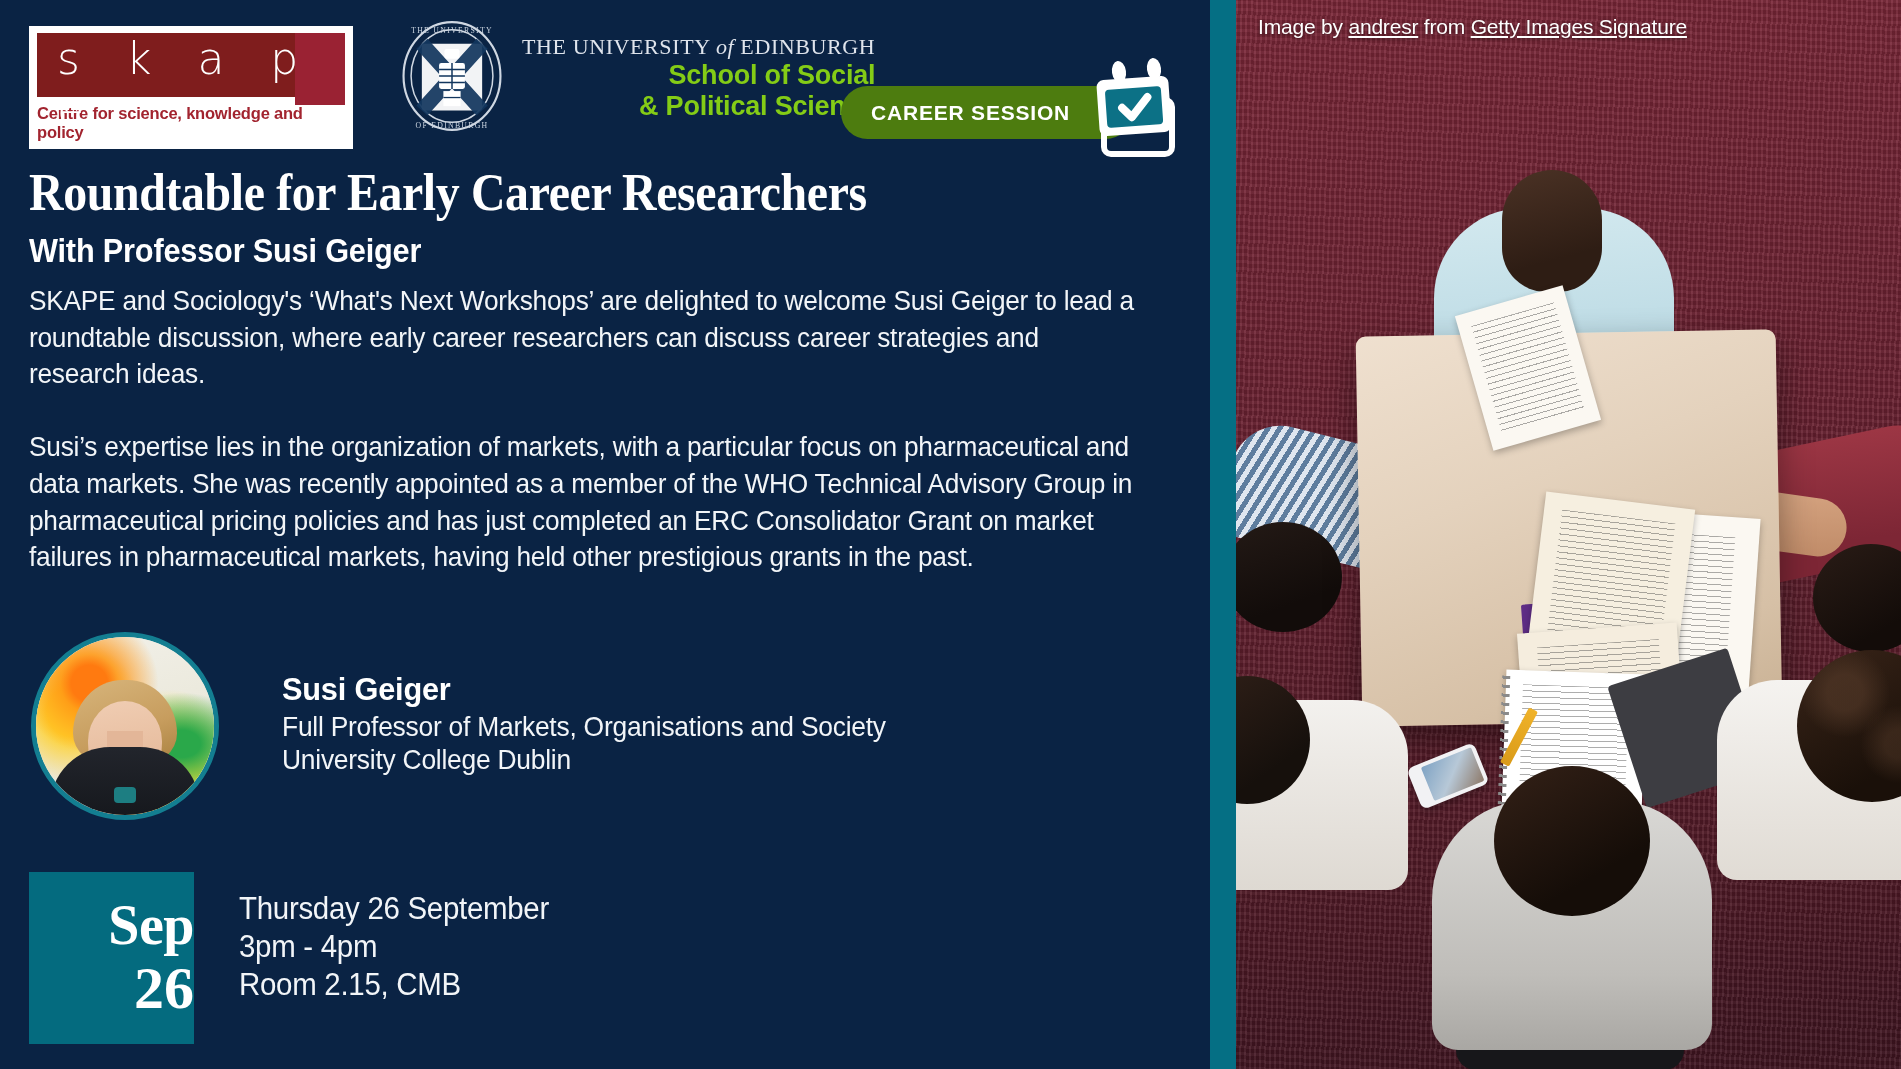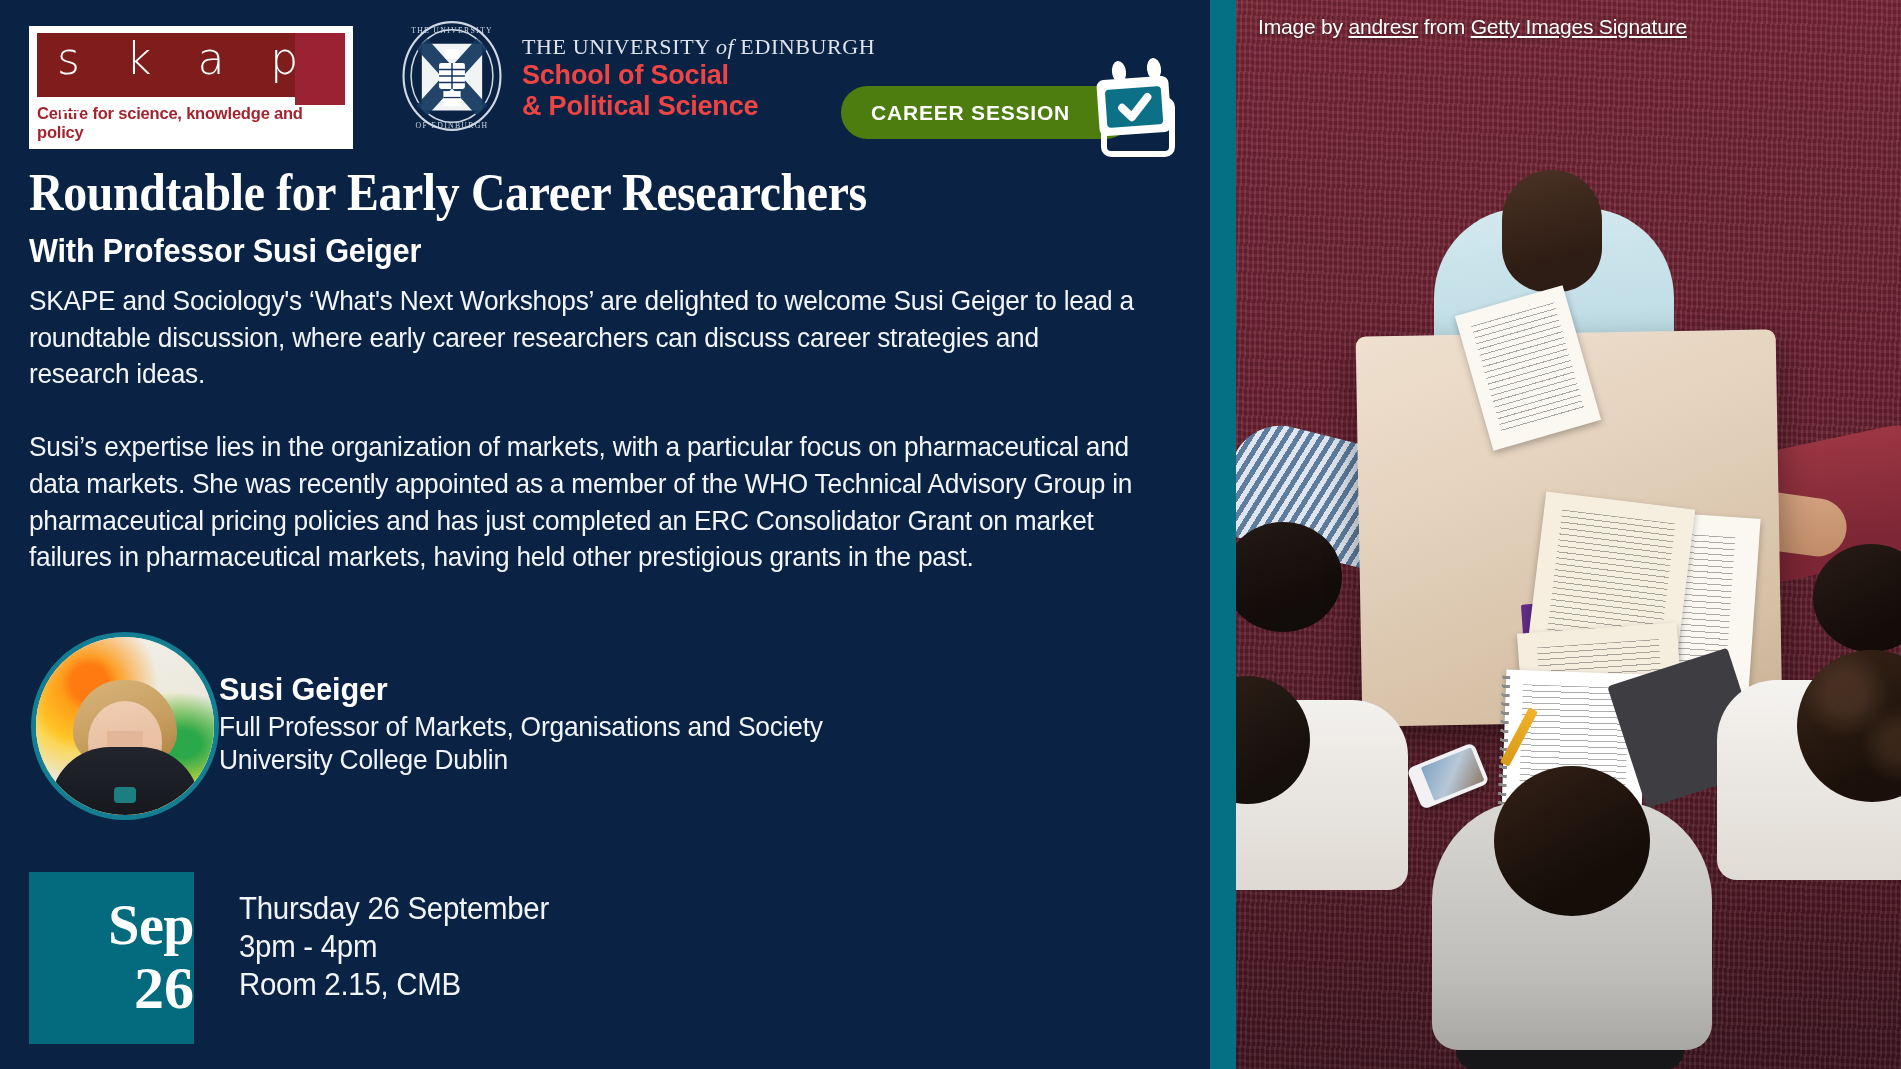--- a/index.html
+++ b/index.html
@@ -90,26 +90,27 @@
   .uoe-text { padding-top:4px; }
   .uoe-line1 {
     color:#dfe4ec;
     font-size:22px;
     font-family:"Liberation Serif", serif;
     letter-spacing:0.6px;
     white-space:nowrap;
   }
   .uoe-line1 .of { font-style:italic; }
   .uoe-line2, .uoe-line3 {
-    color:#ef4444;
+    color:#84cc16;
     font-size:27px;
     font-weight:700;
     line-height:1.14;
     letter-spacing:-0.2px;
     white-space:nowrap;
+    text-align:right;
   }
 
   
   .career-badge {
     position:absolute;
     left:841px; top:54px;
     height:53px;
     min-width:282px;
     background:#4d7c0f;
     border-radius:27px;
@@ -244,21 +245,21 @@
     background:#e3b698;
   }
   .sp-necklace {
     position:absolute;
     left:50%; bottom:12px;
     transform:translateX(-50%);
     width:22px; height:16px;
     border-radius:4px;
     background:#1d7e82;
   }
-  .speaker-text { padding-bottom:6px; }
+  .speaker-text { margin-left:63px; padding-bottom:6px; }
   .speaker-name {
     color:#ffffff;
     font-size:32px;
     font-weight:700;
     letter-spacing:-0.2px;
     margin-bottom:2px;
     transform:scaleX(0.96);
     transform-origin:left center;
   }
   .speaker-role, .speaker-org {

